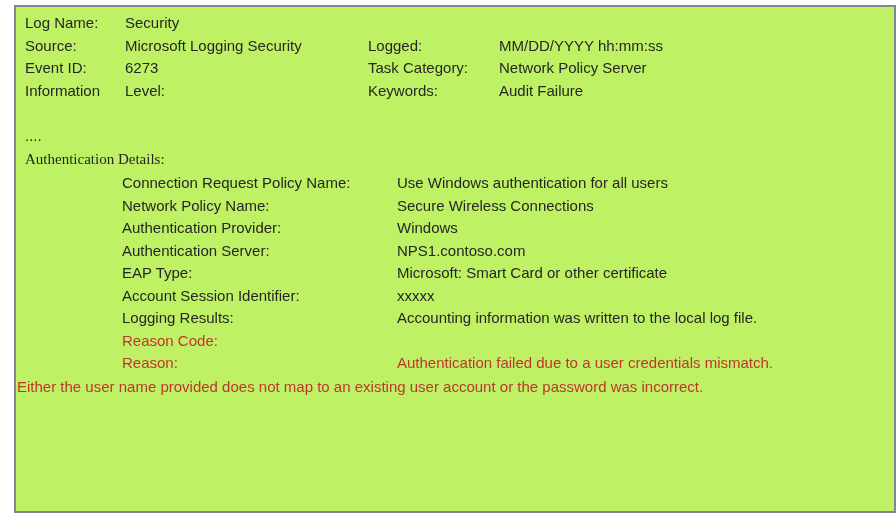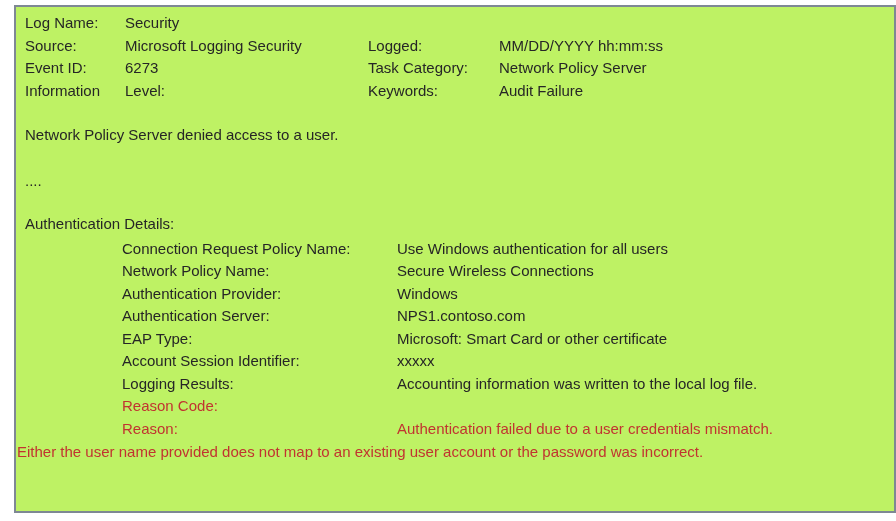--- a/index.html
+++ b/index.html
@@ -20,21 +20,21 @@
     padding: 5px 2px 0 9px;
   }
   .hrow {
     display: grid;
     grid-template-columns: 100px 243px 131px auto;
     line-height: 22.5px;
     white-space: nowrap;
   }
   .desc   { line-height: 22.5px; margin-top: 22px; white-space: nowrap; }
   .dots   { line-height: 22.5px; margin-top: 23px; white-space: nowrap; }
-  .sect   { line-height: 22.5px; margin-top: 21px; white-space: nowrap; }
+  .sect   { line-height: 22.5px; white-space: nowrap; font-family: Liberation Serif, serif; }
   .details { margin-top: 2px; }
   .drow {
     display: grid;
     grid-template-columns: 275px auto;
     margin-left: 97px;
     line-height: 22.5px;
     white-space: nowrap;
   }
   .drow.red { color: #C13430; }
   .footer-error {
@@ -70,21 +70,20 @@
       <span>Network Policy Server</span>
     </div>
     <div class="hrow">
       <span>Information</span>
       <span>Level:</span>
       <span>Keywords:</span>
       <span>Audit Failure</span>
     </div>
   </div>
 
-  <div class="desc">Network Policy Server denied access to a user.</div>
   <div class="dots">....</div>
   <div class="sect">Authentication Details:</div>
 
   <div class="details">
     <div class="drow">
       <span>Connection Request Policy Name:</span>
       <span>Use Windows authentication for all users</span>
     </div>
     <div class="drow">
       <span>Network Policy Name:</span>

